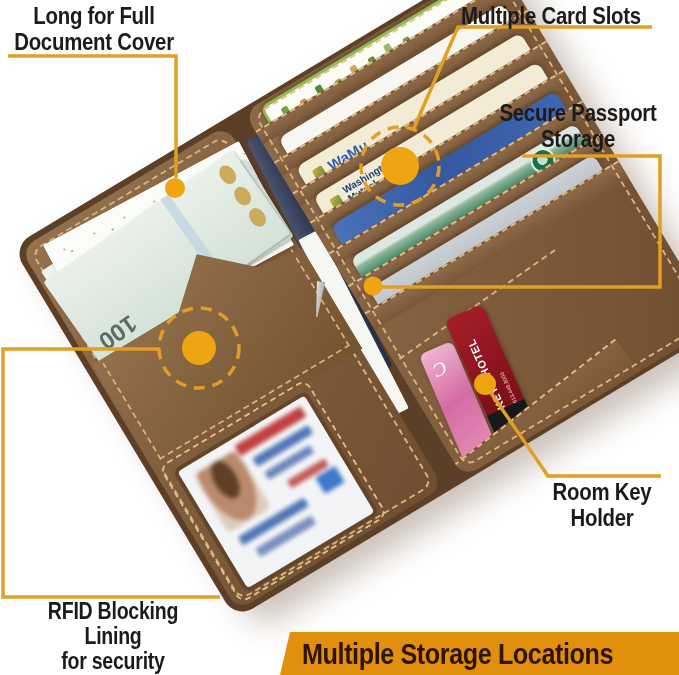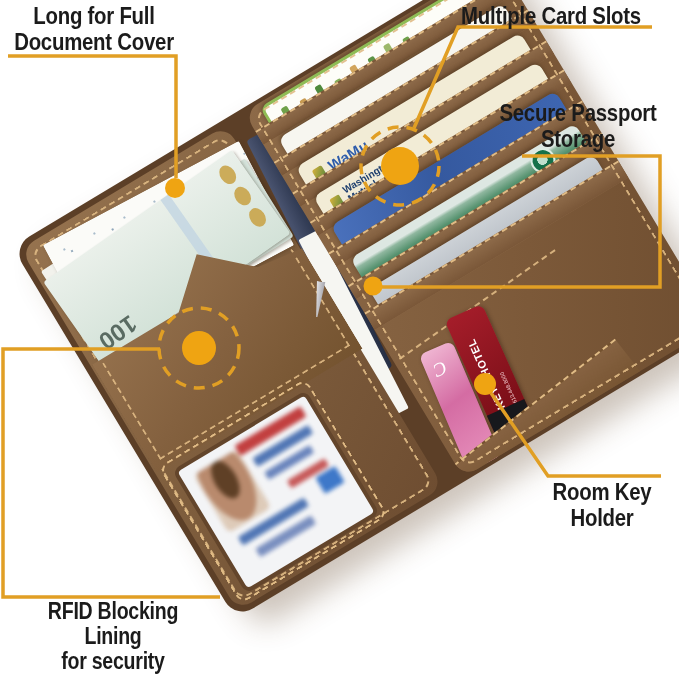--- a/index.html
+++ b/index.html
@@ -244,14 +244,17 @@
   </div>
   <div class="callout-label lbl-key">
     <span style="display:block">Room Key</span>
     <span style="display:block">Holder</span>
   </div>
   <div class="callout-label lbl-rfid">
     <span style="display:block">RFID Blocking Lining</span>
     <span style="display:block">for security</span>
   </div>
 
+  <div class="banner">
+    <span>Multiple Storage Locations</span>
+  </div>
 
 </div>
 
 </body></html>

